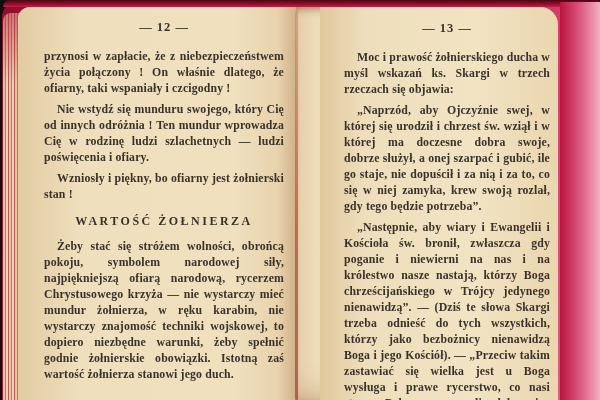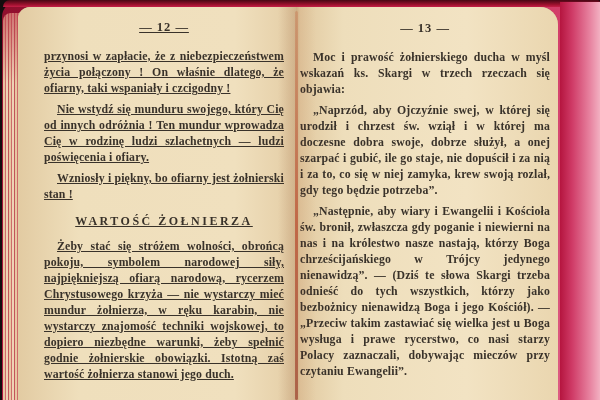--- a/index.html
+++ b/index.html
@@ -49,27 +49,27 @@
   .page {
     position: relative;
     box-sizing: border-box;
     color: #39322a;
   }
   .page-left {
     width: 278px;
     padding: 13px 12px 0 26px;
     border-radius: 12px 0 0 0;
     background: linear-gradient(to right, #e2cba2 0%, #efdfbc 22%, #f0e0be 78%, #e4cda5 100%);
-    text-decoration: underline;
   }
   .page-right {
     flex: 1;
-    padding: 14px 8px 0 4px;
+    padding: 14px 8px 0 24px;
     border-radius: 0 18px 0 0;
     background: linear-gradient(to right, #e0c79d 0%, #eedebb 18%, #f2e3c3 65%, #ead6af 100%);
+    margin-left: 24px;
   }
   .gutter-shadow {
     position: absolute; top: 0; bottom: 0; left: 260px; width: 38px;
     pointer-events: none;
     background: linear-gradient(to right,
       rgba(124,62,26,0) 0%, rgba(124,62,26,0.20) 48%,
       rgba(160,62,30,0.08) 58%, rgba(124,62,26,0) 100%);
   }
   .gutter-line {
     position: absolute; top: 4px; bottom: 0; left: 277px; width: 2.5px;

